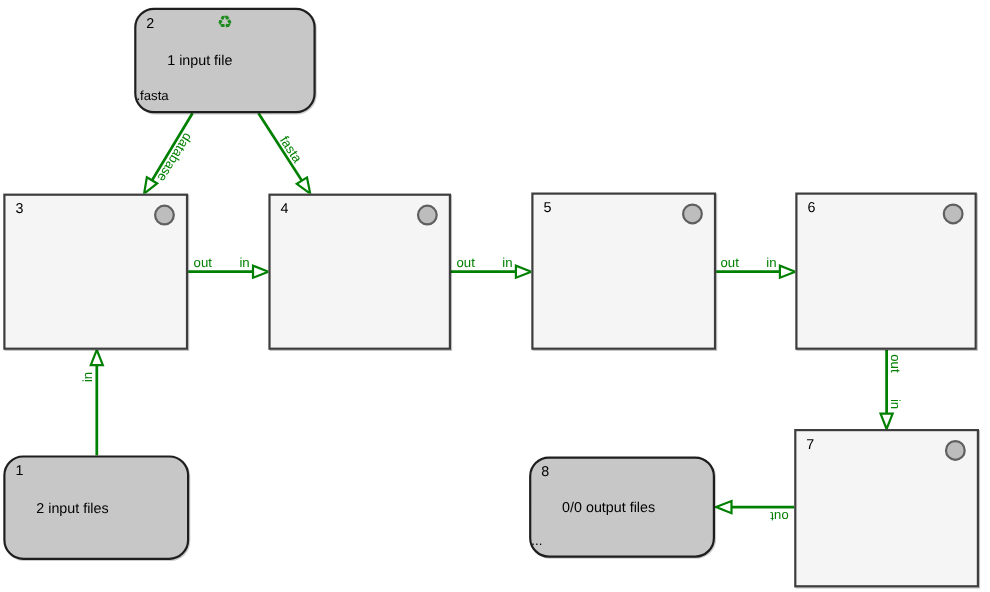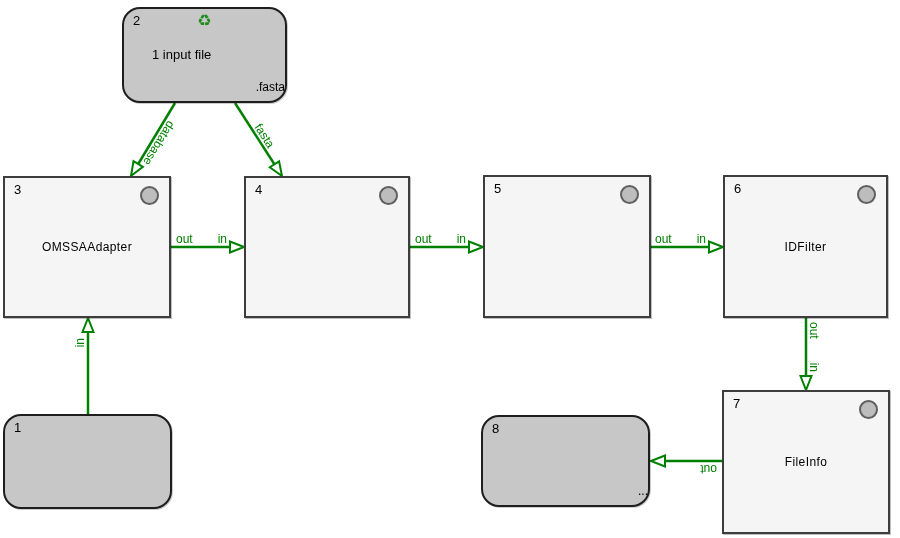--- a/index.html
+++ b/index.html
@@ -42,21 +42,21 @@
     text-align:center; font-size:12px; color:#000;
     letter-spacing:0.4px; white-space:nowrap;
   }
   .io-label {
     position:absolute; left:0; right:0; top:50%;
     transform:translateY(-52%);
     text-align:left; font-size:13px; color:#000; white-space:nowrap;margin-left:28px;
   }
   .io-suffix {
     position:absolute; left:0; right:0; bottom:7px;
-    text-align:right; font-size:12px; color:#000;
+    text-align:left; font-size:12px; color:#000;
   }
   .recycle {
     position:absolute; top:3px; left:0; right:0;
     text-align:center; font-size:16px; line-height:18px; color:#1e8b1e;
   }
 </style>
 </head>
 <body>
 
 <div id="canvas">
@@ -119,47 +119,46 @@
   <div class="node io" style="left:122px;top:7px;width:165px;height:96px;">
     <span class="num">2</span>
     <span class="recycle">♻</span>
     <div class="io-label">1 input file</div>
     <div class="io-suffix">.fasta</div>
   </div>
 
   <div class="node tool" style="left:3px;top:176px;width:168px;height:142px;">
     <span class="num">3</span>
     <span class="led"></span>
-    <span class="title">OMSSAAdapter</span>
   </div>
 
   <div class="node tool" style="left:244px;top:176px;width:166px;height:142px;">
     <span class="num">4</span>
     <span class="led"></span>
   </div>
 
   <div class="node tool" style="left:483px;top:175px;width:168px;height:143px;">
     <span class="num">5</span>
     <span class="led"></span>
   </div>
 
   <div class="node tool" style="left:723px;top:175px;width:165px;height:143px;">
     <span class="num">6</span>
     <span class="led"></span>
-    <span class="title">IDFilter</span>
   </div>
 
   <div class="node tool" style="left:722px;top:390px;width:168px;height:144px;">
     <span class="num">7</span>
     <span class="led"></span>
-    <span class="title">FileInfo</span>
   </div>
 
   <div class="node io" style="left:3px;top:414px;width:169px;height:95px;">
     <span class="num">1</span>
+    <div class="io-label">2 input files</div>
   </div>
 
   <div class="node io" style="left:481px;top:415px;width:169px;height:92px;">
     <span class="num">8</span>
+    <div class="io-label">0/0 output files</div>
     <div class="io-suffix">...</div>
   </div>
 
 </div>
 
 </body></html>

